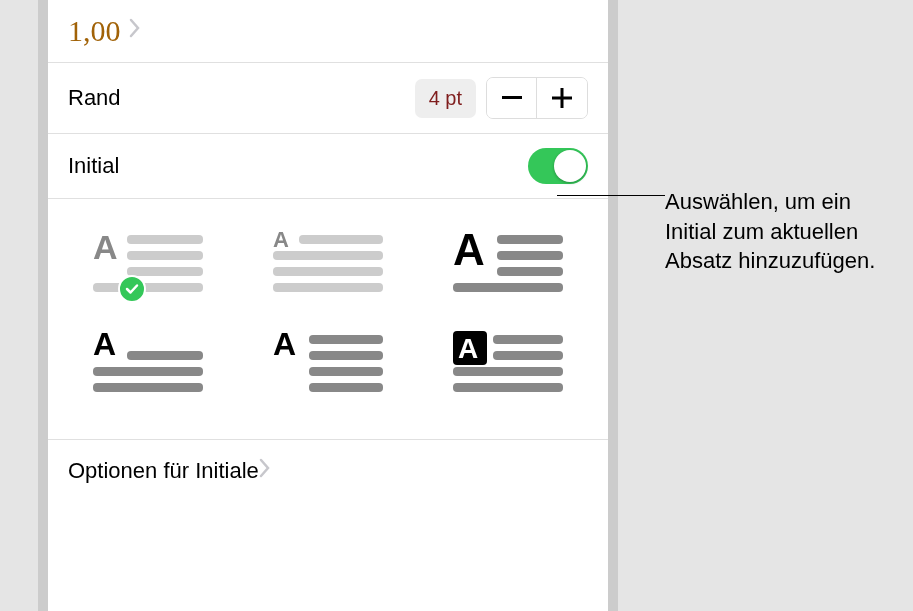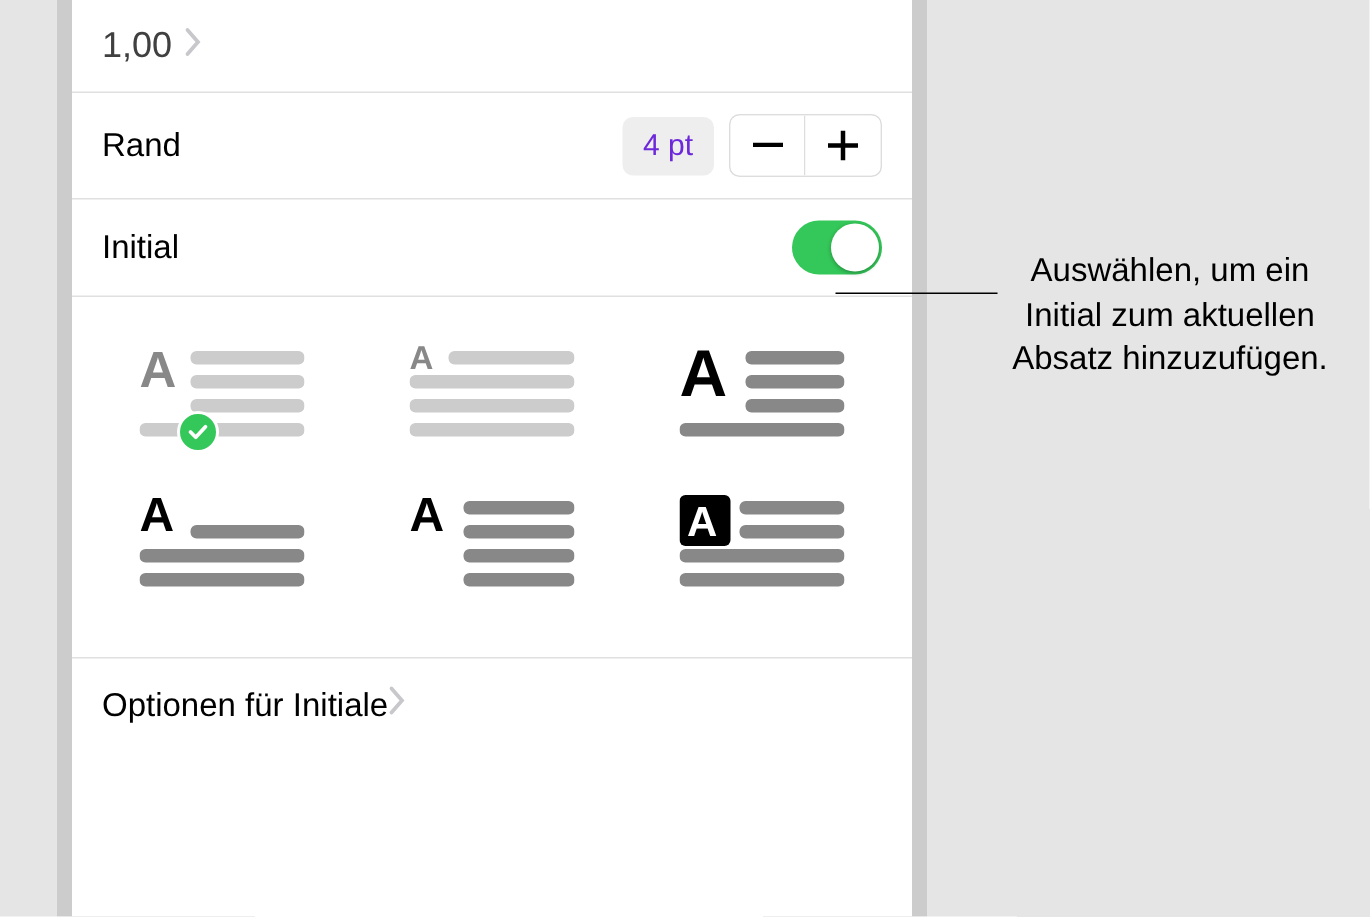--- a/index.html
+++ b/index.html
@@ -43,38 +43,39 @@
     .row-label {
       font-size: 22px;
       color: #000;
     }
     .row-value {
       display: flex;
       align-items: center;
       gap: 8px;
     }
     .value-text {
-      font-size: 24px;
-      color: #404040;
+      font-size: 30px;
+      color: #a16207;
+      font-family: Liberation Serif, serif;
     }
     .chevron {
       color: #c7c7cc;
       font-size: 22px;
     }
     .margin-controls {
       display: flex;
       align-items: center;
       gap: 10px;
     }
     .margin-value {
       background: #eeeeee;
       border-radius: 7px;
       padding: 8px 14px;
       font-size: 20px;
-      color: #6d28d9;
+      color: #7f1d1d;
     }
     .stepper {
       display: flex;
       border: 1px solid #ddd;
       border-radius: 7px;
       overflow: hidden;
     }
     .stepper-btn {
       width: 50px;
       height: 40px;
@@ -144,26 +145,25 @@
     .options-row {
       display: flex;
       align-items: center;
       justify-content: flex-start;
       padding: 18px 20px;
       min-height: 62px;
     }
     .callout {
       position: absolute;
       left: 665px;
-      top: 165px;
+      top: 187px;
       width: 230px;
       font-size: 22px;
       line-height: 1.35;
       color: #000;
-      text-align: center;
     }
     .callout-line {
       position: absolute;
       left: 557px;
       top: 195px;
       width: 108px;
       height: 1px;
       background: #000;
     }
     

